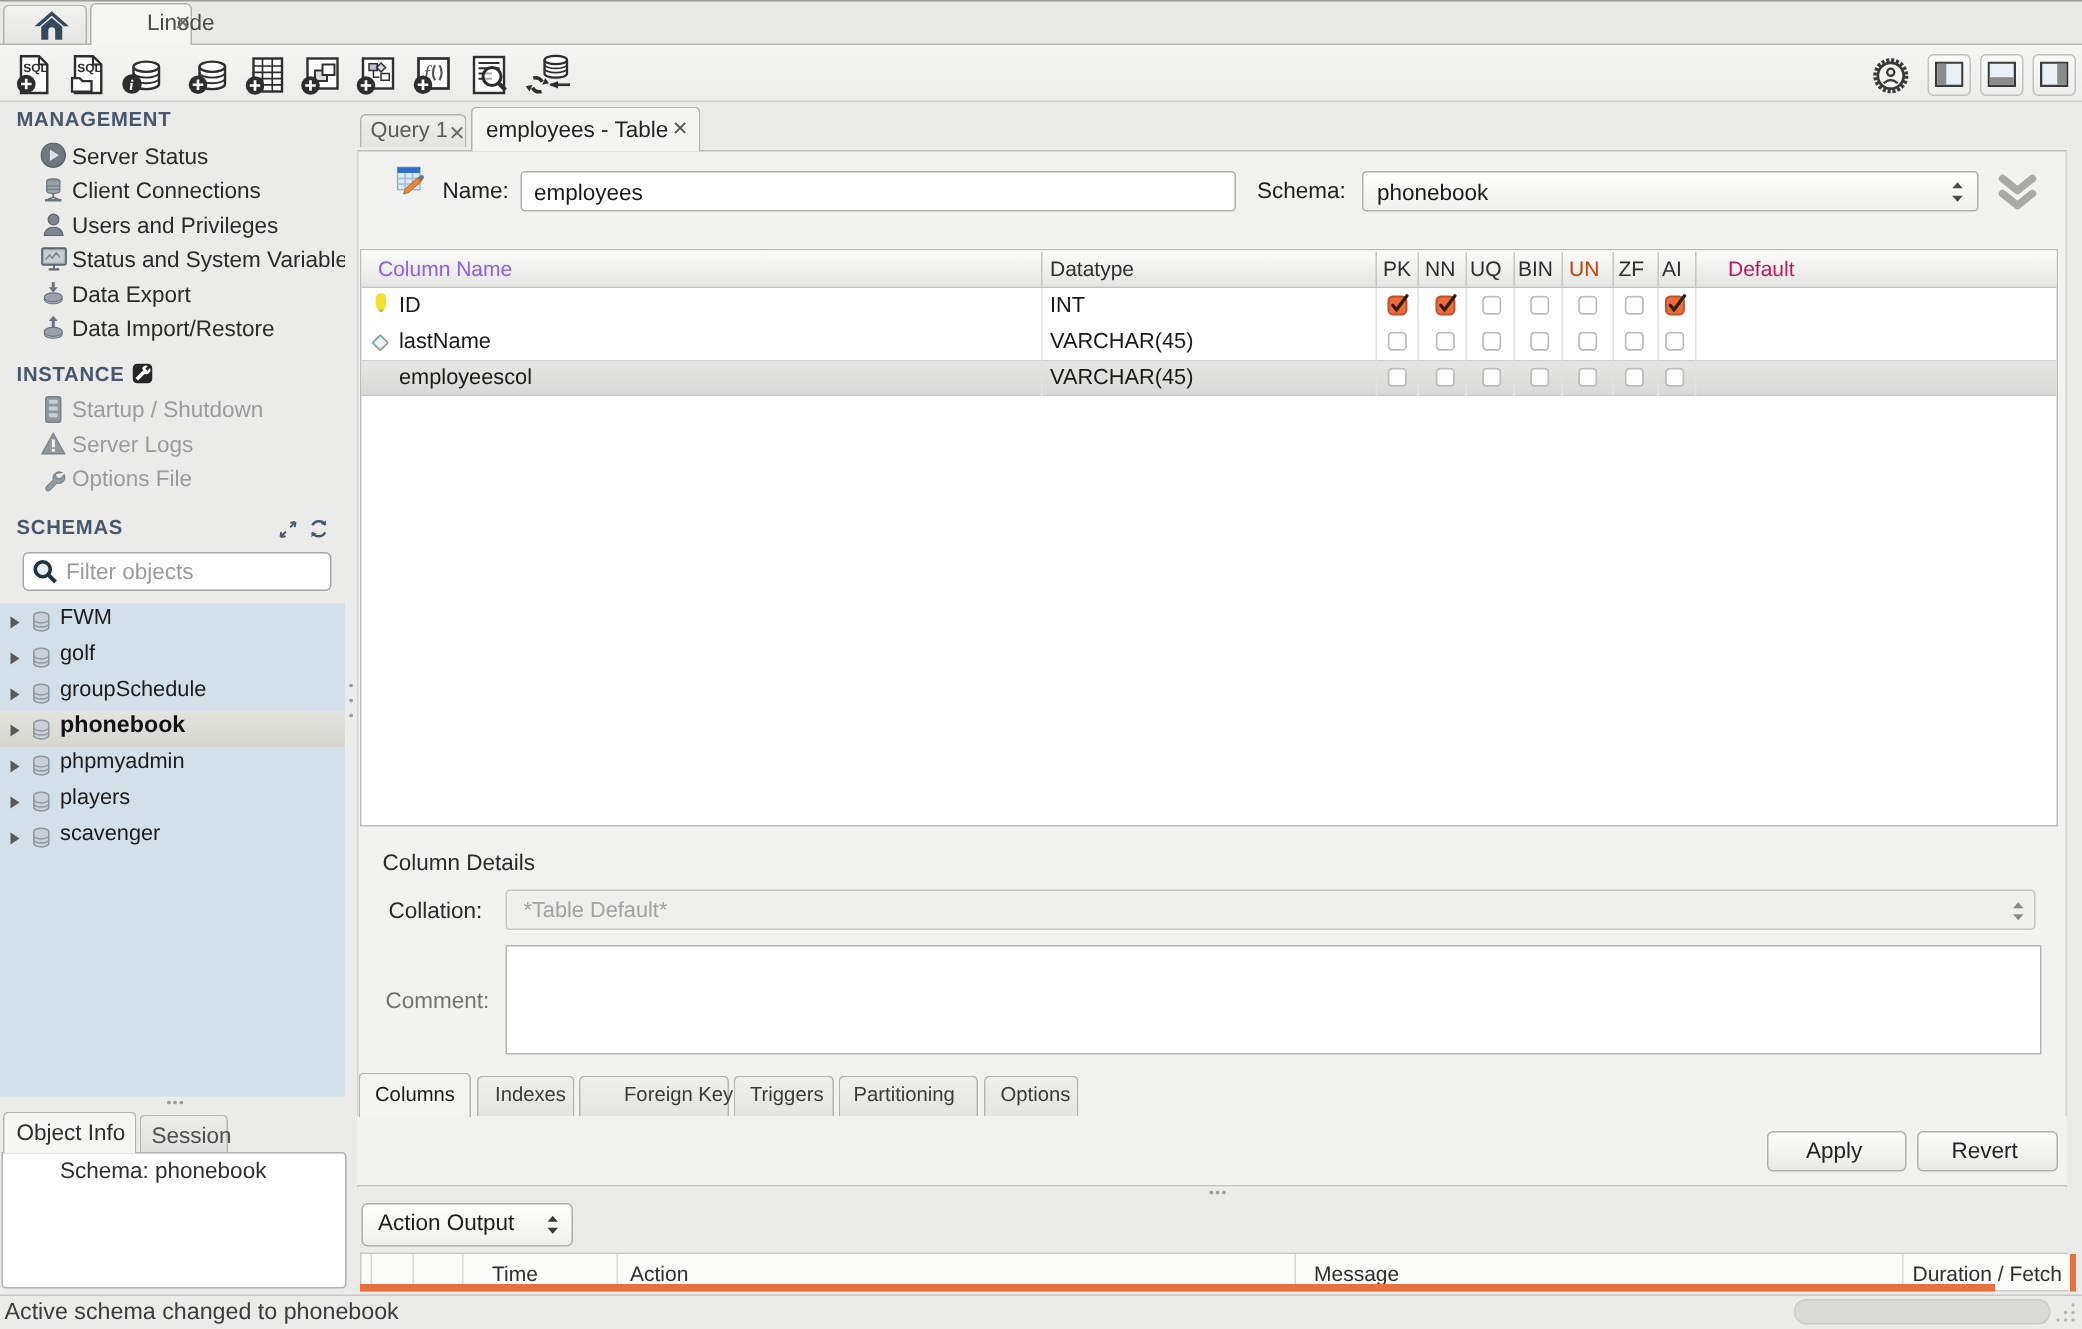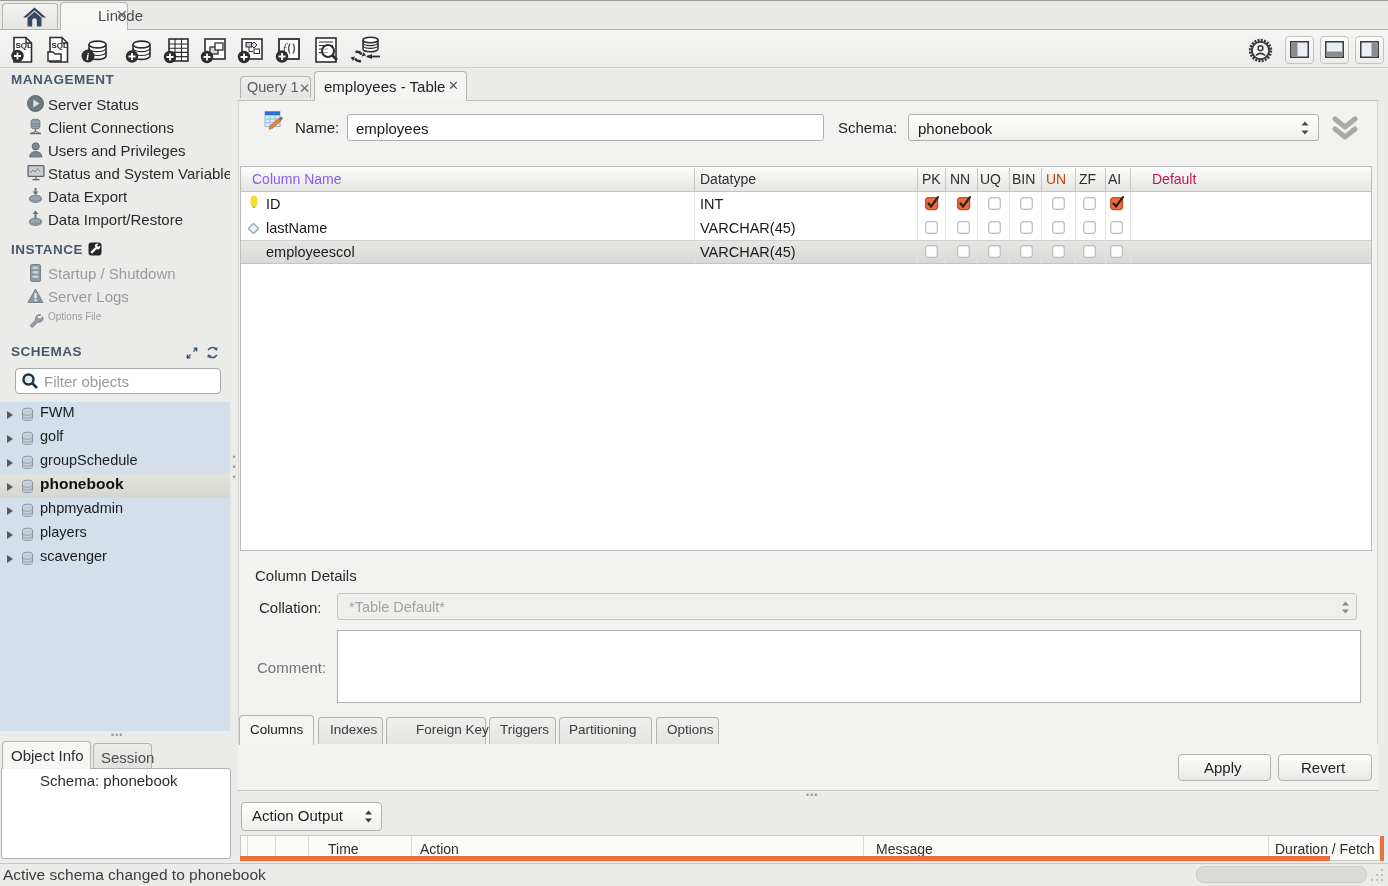--- a/index.html
+++ b/index.html
@@ -247,21 +247,21 @@
       <rect x="7.6" y="11.3" width="1.9" height="1.9" fill="#fff"></rect>
     </svg>
 </div>
 <div class="abs" style="left:48px;top:288px;font-size:15px;color:#9b9b9d;">Server Logs</div>
 
 <div class="abs" style="left:28px;top:312px;">
 <svg width="16" height="16" viewBox="0 0 16 16">
       <path d="M13 3 a4 4 0 0 0-5.4 5 L3 12.5 a1.6 1.6 0 0 0 2.3 2.3 L9.8 10 a4 4 0 0 0 5-5.4 L12.2 7.2 L9.5 6.5 L8.8 3.8 Z" fill="#949da4" stroke="#7b848c" stroke-width="0.8"></path>
     </svg>
 </div>
-<div class="abs" style="left:48px;top:311px;font-size:10px;color:#9b9b9d;">Options File</div>
+<div class="abs" style="left:48px;top:311px;font-size:15px;color:#9b9b9d;">Options File</div>
 
 <div class="abs" style="left:11px;top:344px;font-size:13.5px;font-weight:bold;letter-spacing:0.5px;color:#45586c;">SCHEMAS</div>
 <div class="abs" style="left:186px;top:347px;">
 <svg width="12" height="12" viewBox="0 0 12 12">
       <path d="M1 11 L4.6 7.4 M1 11 l3.4 -0.5 M1 11 l0.5 -3.4 M11 1 L7.4 4.6 M11 1 l-3.4 0.5 M11 1 l-0.5 3.4" stroke="#3f5a74" stroke-width="1.3" fill="none"></path>
     </svg>
 </div>
 <div class="abs" style="left:206px;top:346px;">
 <svg width="13" height="13" viewBox="0 0 13 13">
       <path d="M11 4 A5 5 0 0 0 2.2 4.2 M2 9 A5 5 0 0 0 10.8 8.8" stroke="#3f5a74" stroke-width="1.6" fill="none"></path>

